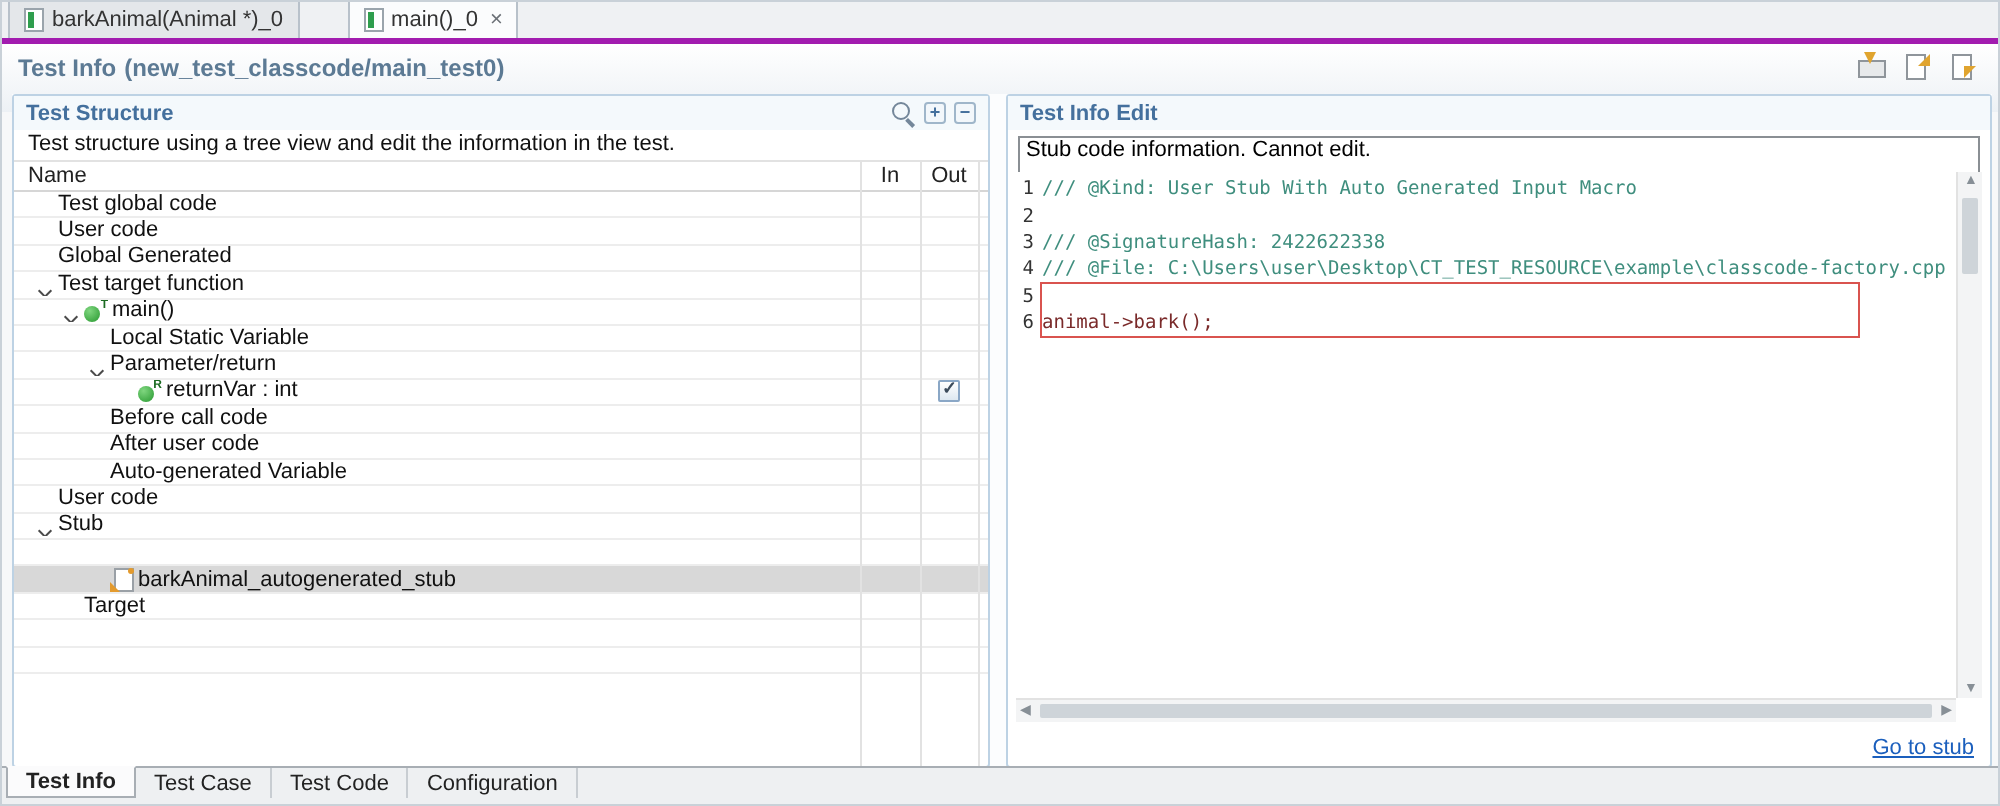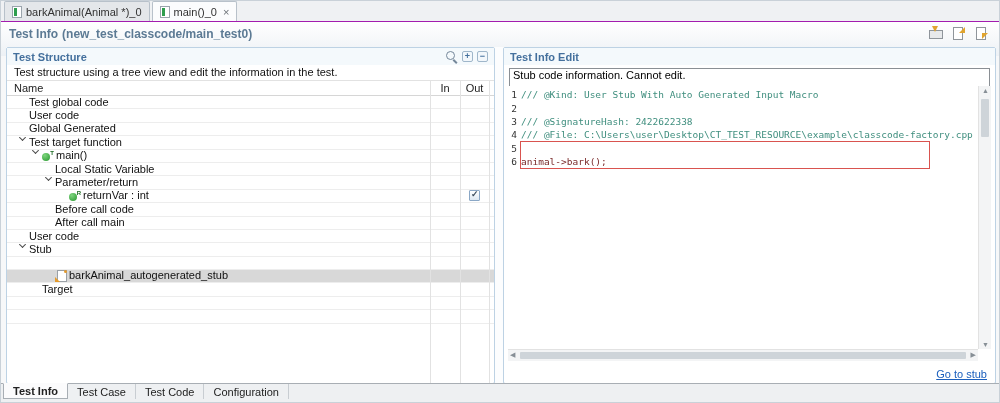--- a/index.html
+++ b/index.html
@@ -2,21 +2,21 @@
 <html><head>
 <meta charset="utf-8">
 <style>
   * { margin:0; padding:0; box-sizing:border-box; }
   html,body { background:#ffffff; }
   body { font-family:"Liberation Sans", sans-serif; }
 
   .window { position:relative; width:1000px; height:403px; background:#f7f8f9; overflow:hidden; border:1px solid #c9d1d8; }
 
   
-  .tabbar { position:absolute; top:0; left:0; right:0; height:21px; background:#eff1f3; border-bottom:1px solid #a21caf; display:flex; align-items:flex-end; padding-left:3px; }
+  .tabbar { position:absolute; top:0; left:0; right:0; height:21px; background:#eff1f3; border-bottom:3px solid #a21caf; display:flex; align-items:flex-end; padding-left:3px;gap:22px; }
   .tab { height:20px; display:flex; align-items:center; gap:4px; padding:0 7px; font-size:11px; color:#333; background:#e4e7ea; border:1px solid #b8c1ca; border-bottom:none; border-radius:2px 2px 0 0; margin-right:2px; cursor:default; }
   .tab.active { background:#fbfcfd; }
   .tab-close { font-size:11px; color:#6b7076; margin-left:2px; line-height:10px; }
 
   
   .titlebar { position:absolute; top:21px; left:0; right:0; height:34px; background:linear-gradient(#ffffff,#edf1f5); }
   .titlebar .title { position:absolute; left:8px; top:5px; font-size:12px; font-weight:bold; color:#5c7a94; }
   .titlebar .title .sub { margin-left:4px; }
   .titlebar-icons { position:absolute; right:10px; top:4px; display:flex; gap:7px; align-items:center; }
 
@@ -32,21 +32,21 @@
   
   .tree { position:absolute; top:32px; left:0; right:0; bottom:0; border-top:1px solid #e2e2e2; }
   .vline { position:absolute; top:0; bottom:0; width:1px; background:#e2e2e2; }
   .tree-header { height:15px; display:flex; align-items:center; font-size:11px; color:#222; border-bottom:1px solid #d6d6d6; }
   .tree-header .hname { flex:1; padding-left:7px; }
   .tree-header .hin  { width:30px; text-align:center; }
   .tree-header .hout { width:29px; text-align:center; }
   .tree-header .hpad { width:5px; }
   .trow { height:13.4px; display:flex; align-items:center; font-size:11px; line-height:11px; color:#111; border-bottom:1px solid #ededed; position:relative; }
   .trow.sel { background:#d8d8d8; }
-  .tname { flex:1; display:flex; align-items:flex-start; overflow:hidden; white-space:nowrap; }
+  .tname { flex:1; display:flex; align-items:flex-end; overflow:hidden; white-space:nowrap; }
   .tin { width:30px; } .tout { width:29px; display:flex; justify-content:center; align-items:center; } .tpad { width:5px; }
   .chev { width:14px; display:inline-flex; justify-content:center; align-items:center; }
   .chev::after { content:""; width:4px; height:4px; border-right:1.2px solid #4a4a4a; border-bottom:1.2px solid #4a4a4a; transform:rotate(45deg); margin-top:-2px; }
   .chsp { width:14px; display:inline-block; }
   .cbx { width:11px; height:11px; border:1px solid #8aa7c6; background:linear-gradient(#ffffff,#dde8f1); border-radius:1px; position:relative; }
   .cbx.checked::after { content:"\2713"; position:absolute; left:1px; top:-2px; font-size:9px; font-weight:bold; color:#3c4c5c; }
 
   
   .ic { display:inline-block; position:relative; flex:none; }
   .ic-search-icon { width:13px; height:13px; }
@@ -226,21 +226,30 @@
                 <span class="chsp"></span>
                 <span class="tlabel">Before call code</span>
               </div>
               <div class="tin"></div>
               <div class="tout"></div>
               <div class="tpad"></div>
             </div>
             <div class="trow">
               <div class="tname" style="padding-left: 34px;">
                 <span class="chsp"></span>
-                <span class="tlabel">After call main</span>
+                <span class="tlabel">After user code</span>
+              </div>
+              <div class="tin"></div>
+              <div class="tout"></div>
+              <div class="tpad"></div>
+            </div>
+            <div class="trow">
+              <div class="tname" style="padding-left: 34px;">
+                <span class="chsp"></span>
+                <span class="tlabel">Auto-generated Variable</span>
               </div>
               <div class="tin"></div>
               <div class="tout"></div>
               <div class="tpad"></div>
             </div>
             <div class="trow">
               <div class="tname" style="padding-left: 8px;">
                 <span class="chsp"></span>
                 <span class="tlabel">User code</span>
               </div>

